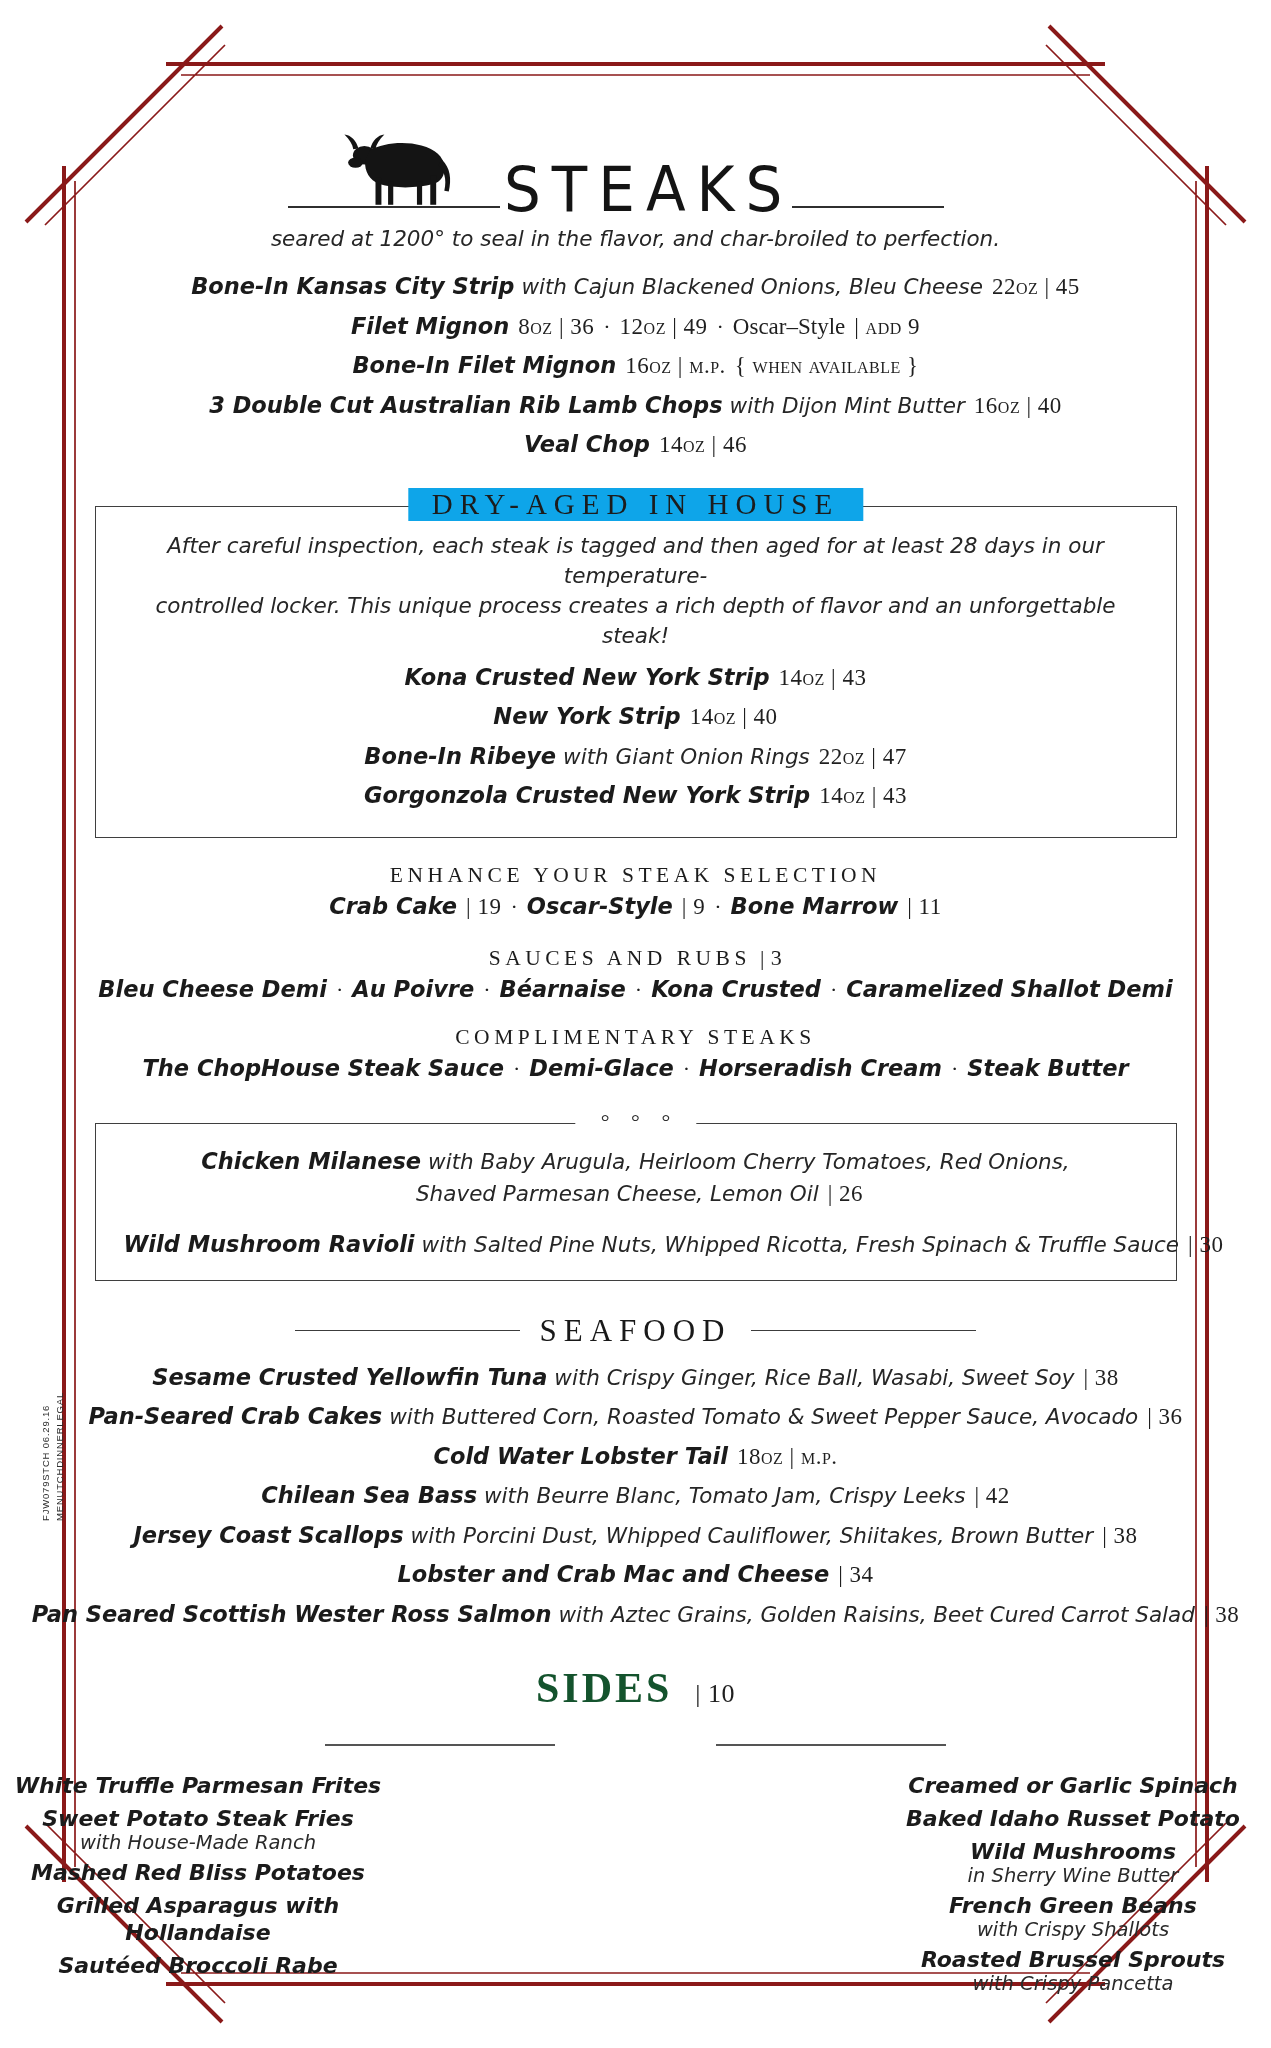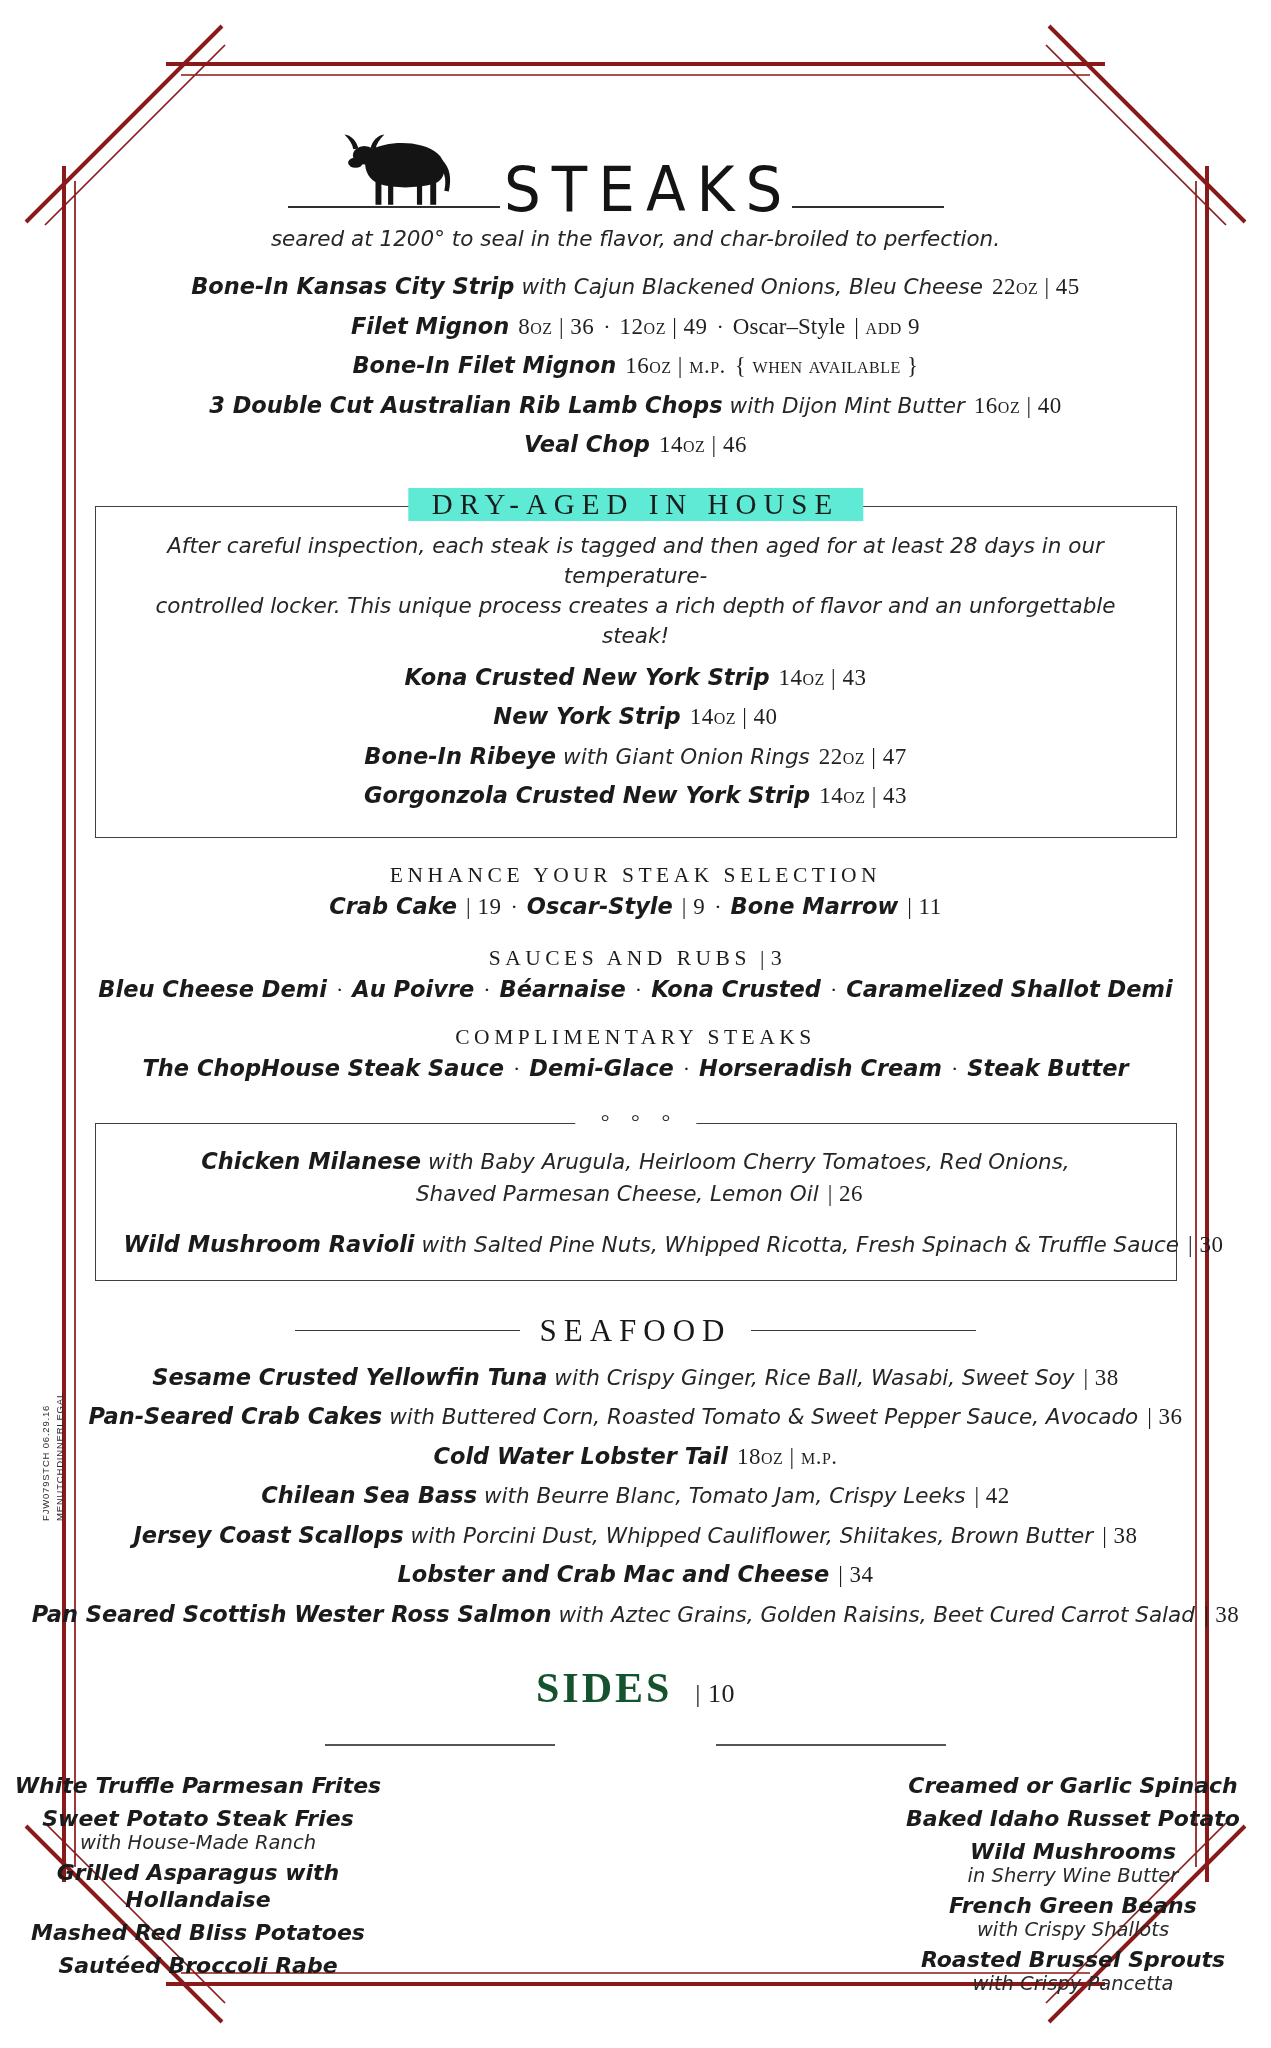--- a/index.html
+++ b/index.html
@@ -30,21 +30,21 @@
   .intro{margin-top:16px;line-height:30px;}
   .intro .ds{margin-left:0;}
   .sc-serif{font-family:"Liberation Serif",serif;font-variant:small-caps;font-style:normal;
       font-size:22px;color:#222;}
 
   .steak-list{margin-top:12px;}
 
   
   .box{position:relative;width:1082px;margin:40px auto 0;border:1.4px solid #3f3f3f;
        padding:24px 28px 20px;box-sizing:border-box;}
-  .boxtitle{position:absolute;top:-19px;left:50%;transform:translateX(-50%);background:#5eead4;
+  .boxtitle{position:absolute;top:-19px;left:50%;transform:translateX(-50%);background:#0ea5e9;
        padding:0 24px;font-family:"Liberation Serif",serif;font-size:29px;letter-spacing:7px;
        white-space:nowrap;color:#1c1c1c;}
   .boxpara{font-style:italic;font-size:21.5px;line-height:30px;color:#262626;}
   .box .steak-list{margin-top:8px;}
 
   .box2{margin-top:34px;padding:22px 28px 18px;}
   .ornament{position:absolute;top:-15px;left:50%;transform:translateX(-50%);background:#fff;
        padding:0 26px;font-family:"Liberation Serif",serif;font-size:22px;word-spacing:16px;
        color:#2e2e2e;}
   .mains-line{white-space:nowrap;line-height:30px;}
@@ -230,24 +230,24 @@
   <div class="side-cols">
     <div class="side-col">
       <div class="side-item">
           <div class="side-name">White Truffle Parmesan Frites</div>
         </div>
       <div class="side-item">
           <div class="side-name">Sweet Potato Steak Fries</div>
           <div class="side-sub">with House-Made Ranch</div>
         </div>
       <div class="side-item">
+          <div class="side-name">Mashed Red Bliss Potatoes</div>
+        </div>
+      <div class="side-item">
           <div class="side-name">Grilled Asparagus with Hollandaise</div>
-        </div>
-      <div class="side-item">
-          <div class="side-name">Mashed Red Bliss Potatoes</div>
         </div>
       <div class="side-item">
           <div class="side-name">Sautéed Broccoli Rabe</div>
         </div>
     </div>
     <div class="side-col">
       <div class="side-item">
           <div class="side-name">Creamed or Garlic Spinach</div>
         </div>
       <div class="side-item">

